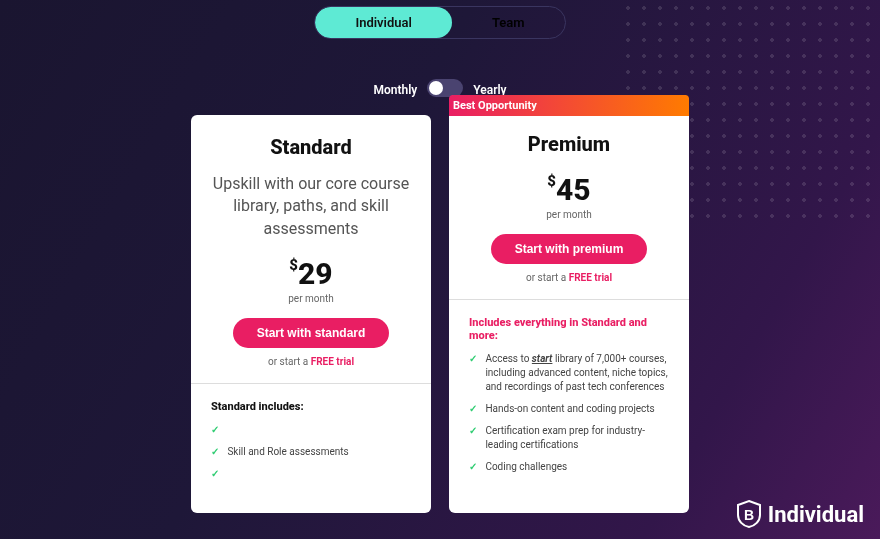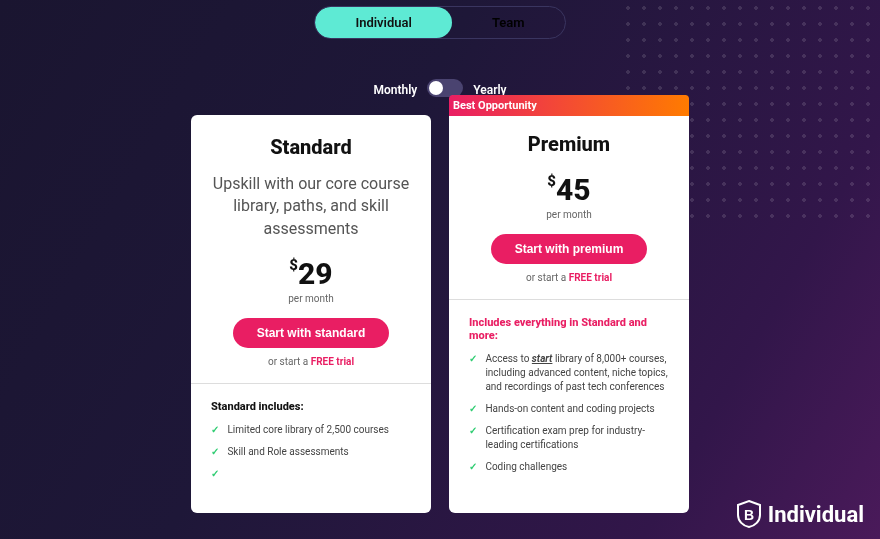--- a/index.html
+++ b/index.html
@@ -218,21 +218,20 @@
     </div>
     <div class="per-month">per month</div>
     <button class="cta-button">Start with standard</button>
     <div class="trial-link">
       <span>or start a </span><span class="highlight">FREE trial</span>
     </div>
     <hr class="divider">
     <div class="includes-title">Standard includes:</div>
     <div class="feature">
       <span class="check">✓</span>
-      <span>Limited core library of 2,500 courses</span>
     </div>
     <div class="feature">
       <span class="check">✓</span>
       <span>Skill and Role assessments</span>
     </div>
     <div class="feature">
       <span class="check">✓</span>
     </div>
   </div>
 
@@ -245,21 +244,21 @@
     <div class="per-month">per month</div>
     <button class="cta-button">Start with premium</button>
     <div class="trial-link">
       <span>or start a </span><span class="highlight">FREE trial</span>
     </div>
     <hr class="divider">
     <div class="includes-title premium-title">Includes everything in Standard and more:</div>
     <div class="feature">
       <span class="check">✓</span>
       <span>
-        <span>Access to </span><span class="underline">start</span><span> library of 8,000+ courses, including advanced content, niche topics, and recordings of past tech conferences</span>
+        <span>Access to </span><span class="underline">start</span><span> library of 7,000+ courses, including advanced content, niche topics, and recordings of past tech conferences</span>
       </span>
     </div>
     <div class="feature">
       <span class="check">✓</span>
       <span>Hands-on content and coding projects</span>
     </div>
     <div class="feature">
       <span class="check">✓</span>
       <span>Certification exam prep for industry-leading certifications</span>
     </div>

